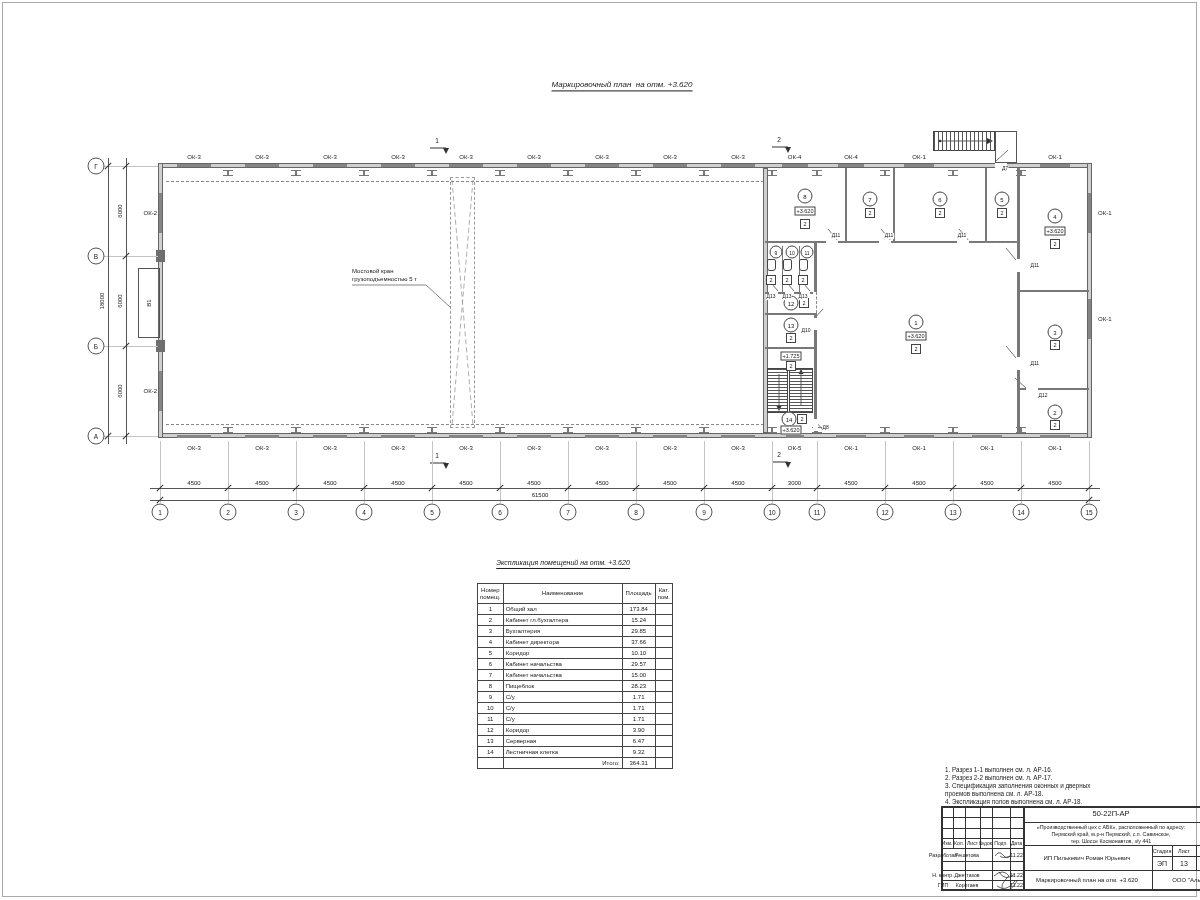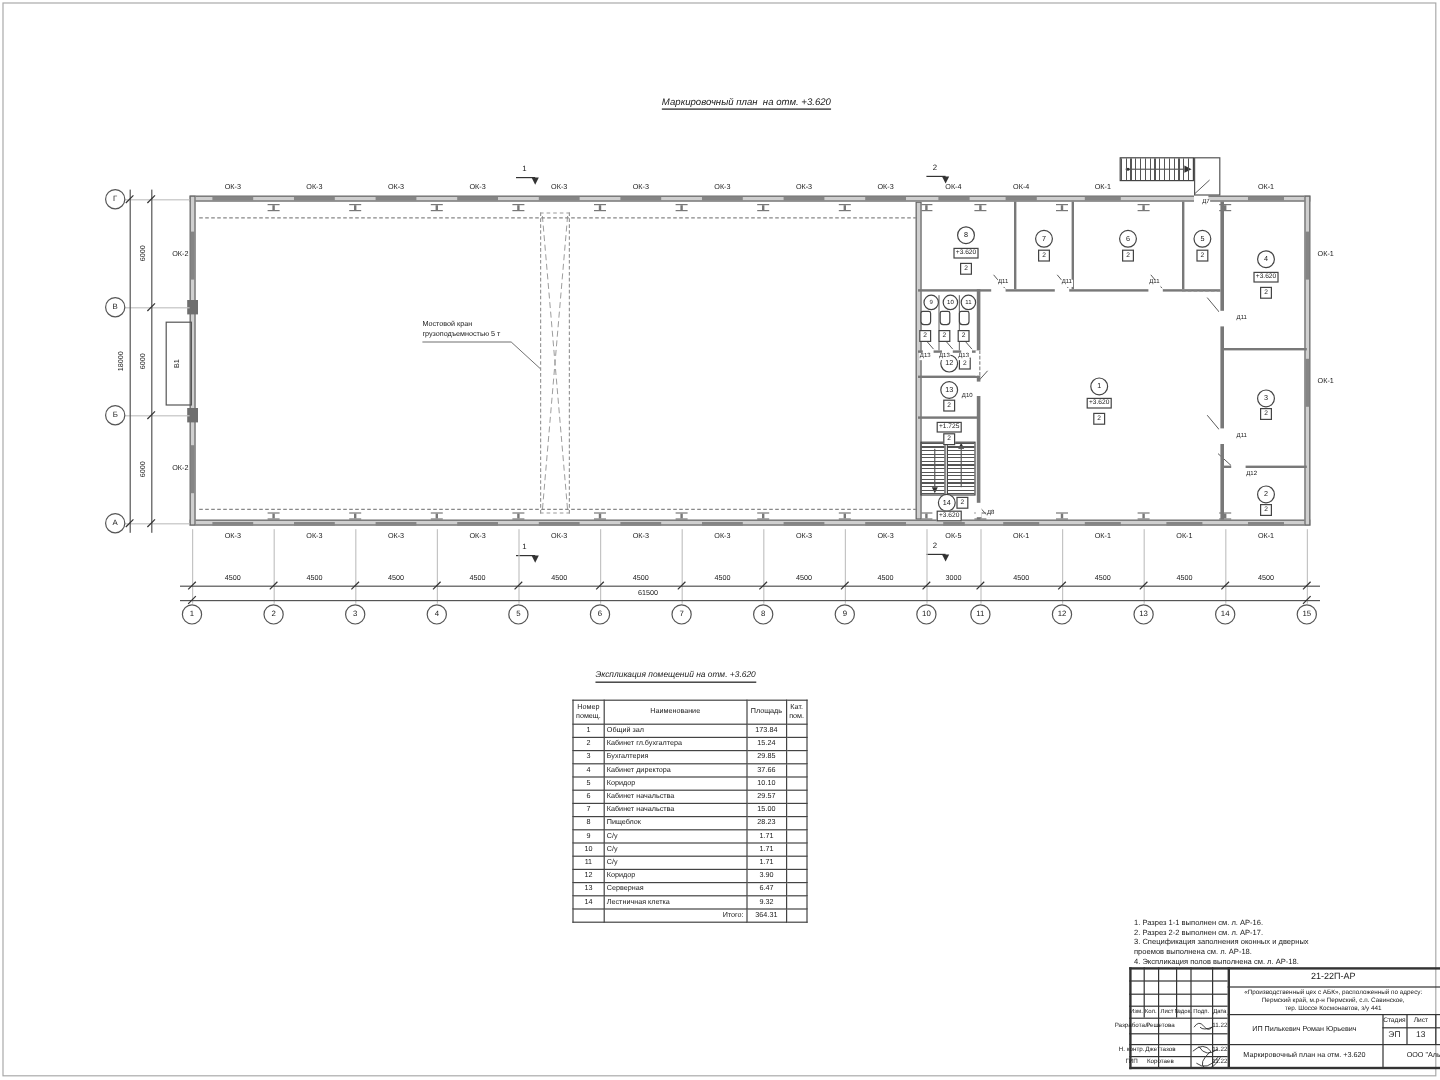--- a/index.html
+++ b/index.html
@@ -582,21 +582,21 @@
     <div class="tb-t " style="left: 1016.5px; top: 843px; font-size: 5px;">Дата</div>
     <div class="tb-t ta-l" style="left: 943px; top: 854.5px; font-size: 5.2px;">Разработал</div>
     <div class="tb-t ta-l" style="left: 967px; top: 854.5px; font-size: 5.2px;">Решетова</div>
     <div class="tb-t " style="left: 1016.5px; top: 854.5px; font-size: 5.2px;">11.22</div>
     <div class="tb-t ta-l" style="left: 943px; top: 875px; font-size: 5.2px;">Н. контр.</div>
     <div class="tb-t ta-l" style="left: 967px; top: 875px; font-size: 5.2px;">Джеттазов</div>
     <div class="tb-t " style="left: 1016.5px; top: 875px; font-size: 5.2px;">11.22</div>
     <div class="tb-t ta-l" style="left: 943px; top: 885px; font-size: 5.2px;">ГИП</div>
     <div class="tb-t ta-l" style="left: 967px; top: 885px; font-size: 5.2px;">Коротаев</div>
     <div class="tb-t " style="left: 1016.5px; top: 885px; font-size: 5.2px;">11.22</div>
-    <div class="tb-t " style="left: 1111px; top: 812.5px; font-size: 7.5px;">21-22П-АР</div>
+    <div class="tb-t " style="left: 1111px; top: 812.5px; font-size: 7.5px;">50-22П-АР</div>
     <div class="tb-t " style="left: 1111px; top: 826.5px; font-size: 5.3px;">«Производственный цех с АБК», расположенный по адресу:</div>
     <div class="tb-t " style="left: 1111px; top: 833.5px; font-size: 5.3px;">Пермский край, м.р-н Пермский, с.п. Савинское,</div>
     <div class="tb-t " style="left: 1111px; top: 840.5px; font-size: 5.3px;">тер. Шоссе Космонавтов, з/у 441</div>
     <div class="tb-t " style="left: 1087px; top: 857.5px; font-size: 6px;">ИП Пилькевич Роман Юрьевич</div>
     <div class="tb-t " style="left: 1162px; top: 851px; font-size: 5.5px;">Стадия</div>
     <div class="tb-t " style="left: 1184px; top: 851px; font-size: 5.5px;">Лист</div>
     <div class="tb-t " style="left: 1162px; top: 863px; font-size: 7px;">ЭП</div>
     <div class="tb-t " style="left: 1184px; top: 863px; font-size: 7px;">13</div>
     <div class="tb-t " style="left: 1087px; top: 880px; font-size: 6px;">Маркировочный план на отм. +3.620</div>
     <div class="tb-t " style="left: 1187px; top: 880px; font-size: 6px;">ООО "Алы</div>

